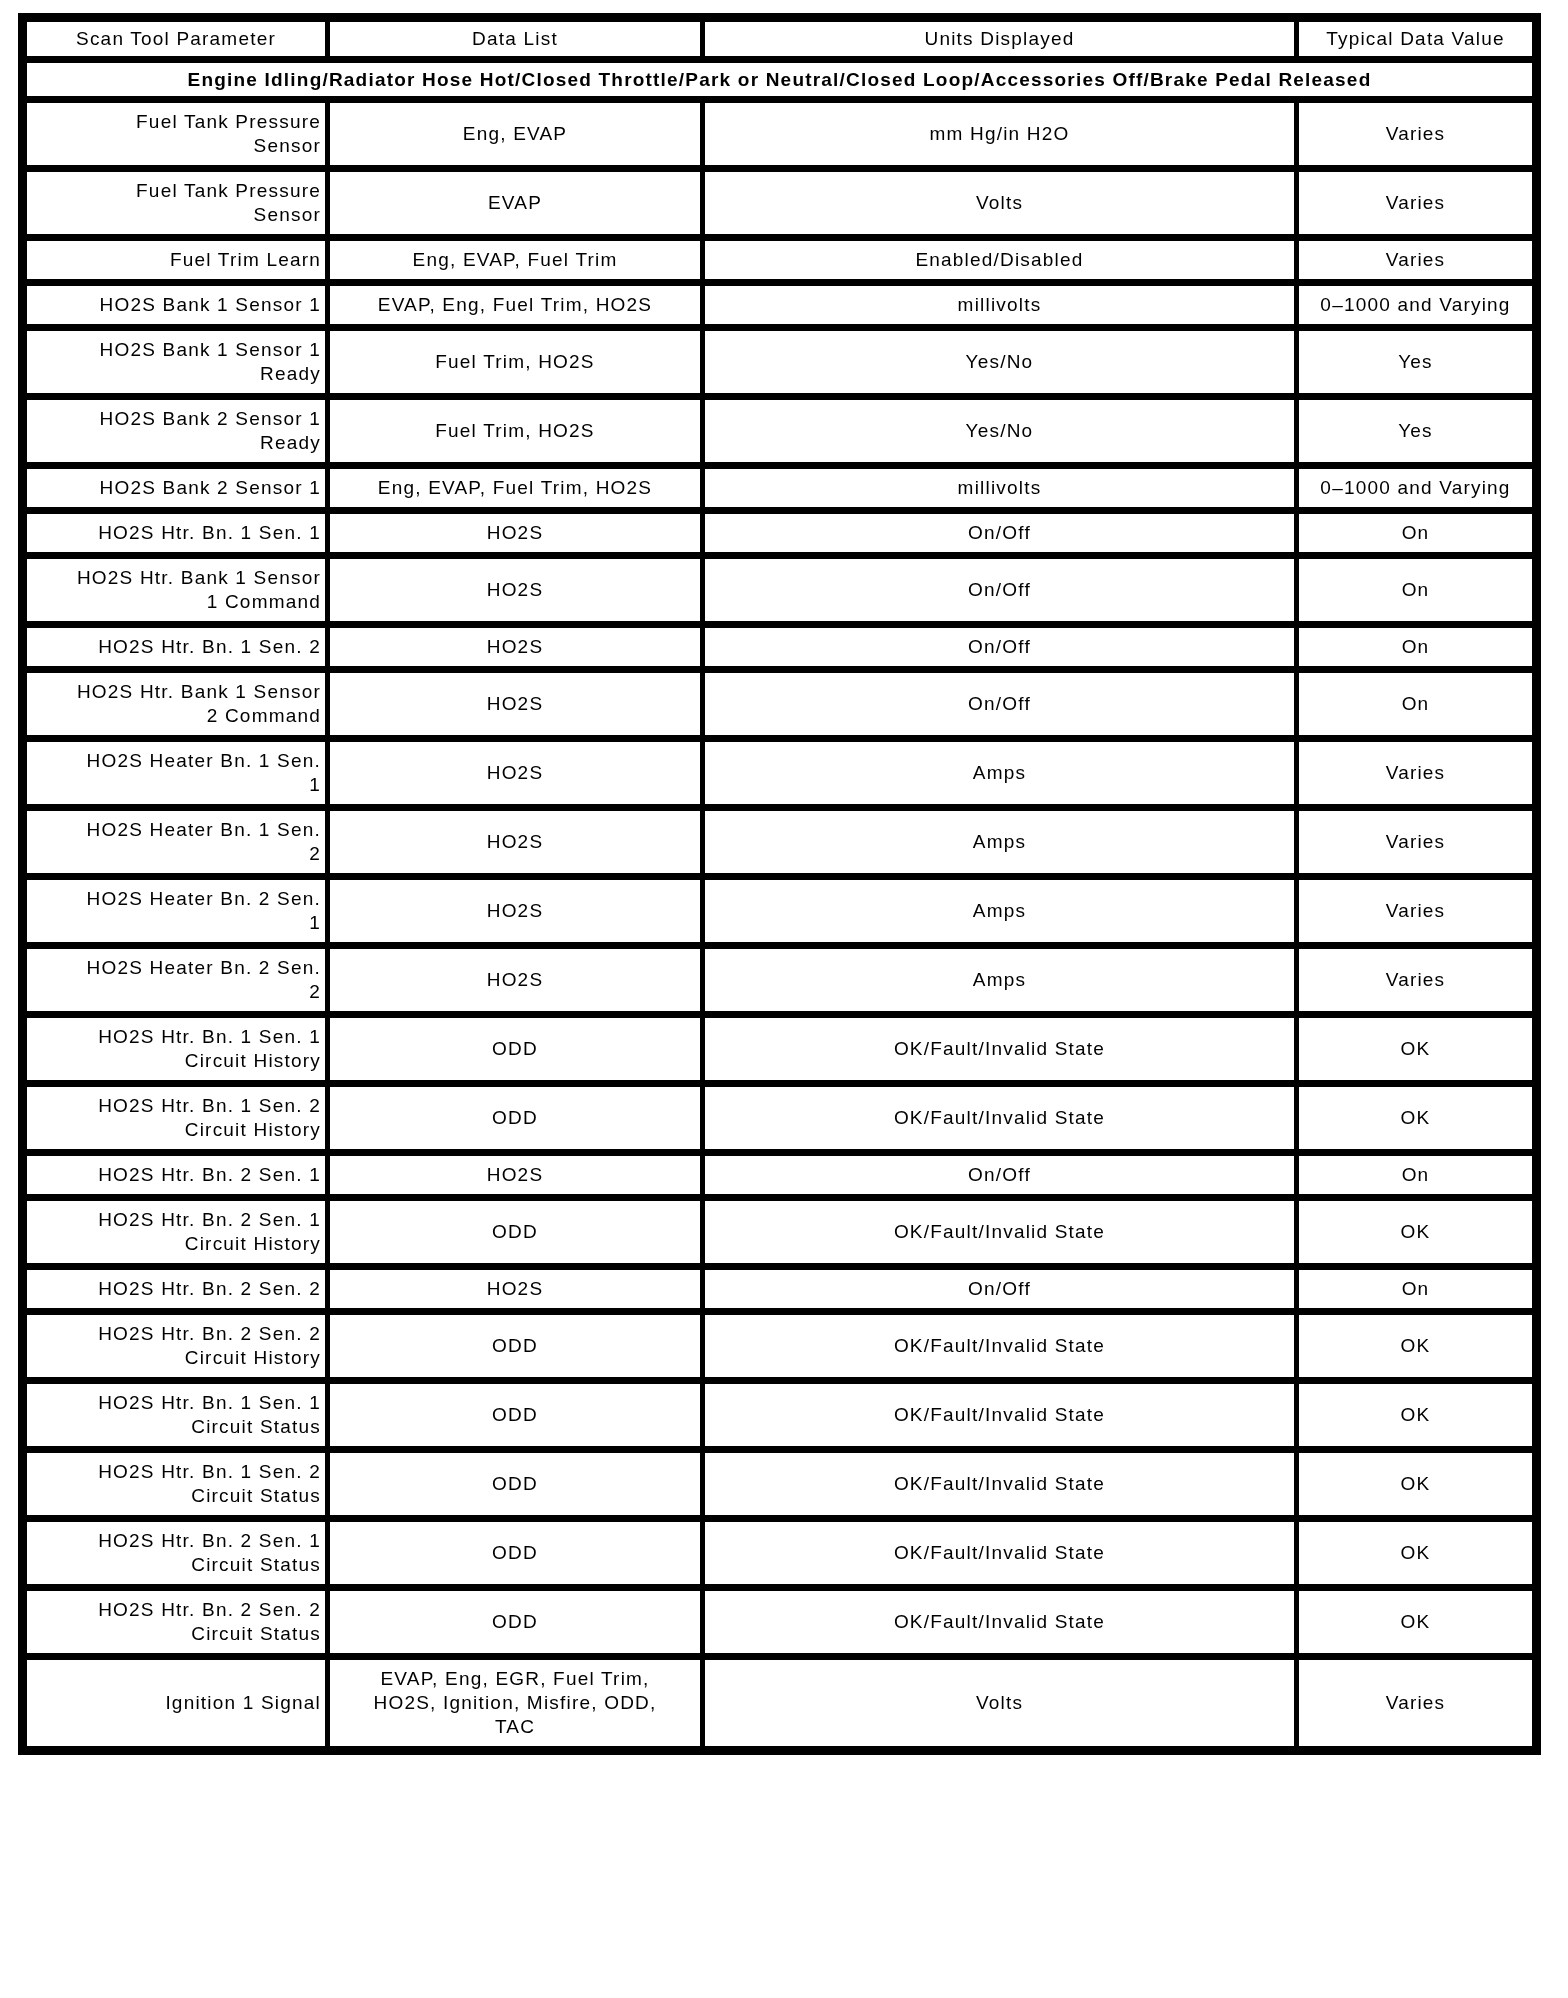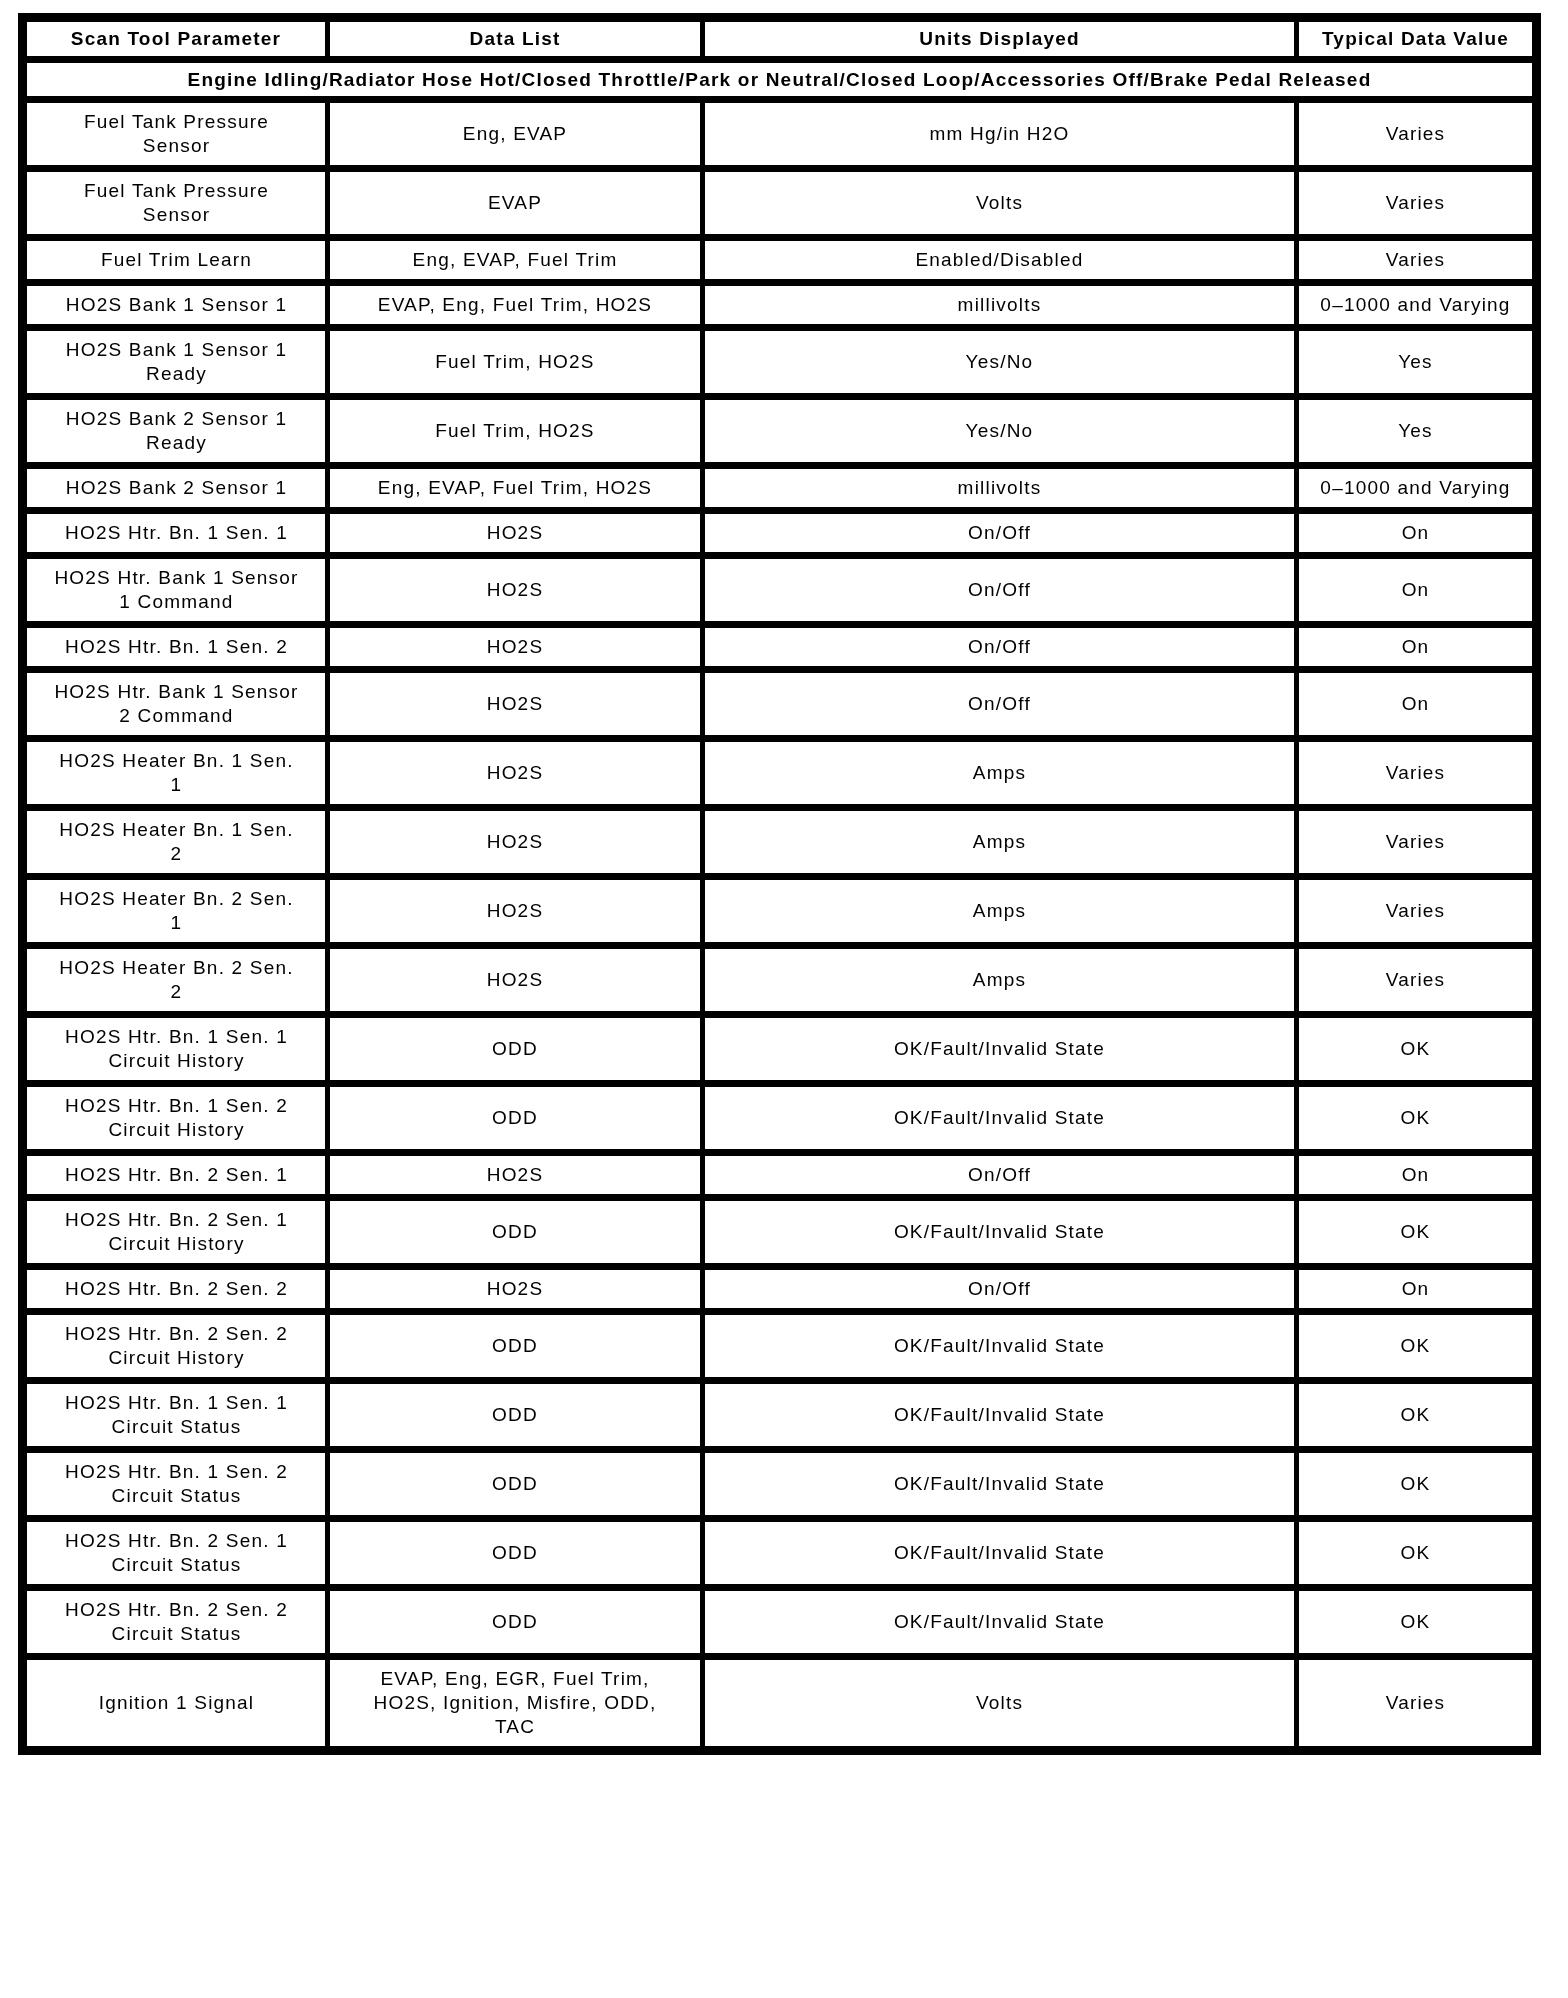--- a/index.html
+++ b/index.html
@@ -29,27 +29,27 @@
     border-right: 5px solid #000;
     border-top: 7px solid #000;
     border-bottom: 7px solid #000;
     vertical-align: middle;
     white-space: pre-line;
     line-height: 24px;
     padding: 7px 6px;
     overflow: hidden;
   }
   th {
-    font-weight: bold;
+    font-weight: normal;
     text-align: center;
     padding: 5px 4px;
   }
   td { text-align: center; }
   td.left {
-    text-align: center;
+    text-align: right;
     padding-left: 5px;
     padding-right: 4px;
   }
   tr.cond td {
     text-align: center;
     font-weight: bold;
     padding: 4px 6px;
     line-height: 25px;
   }
 </style>

